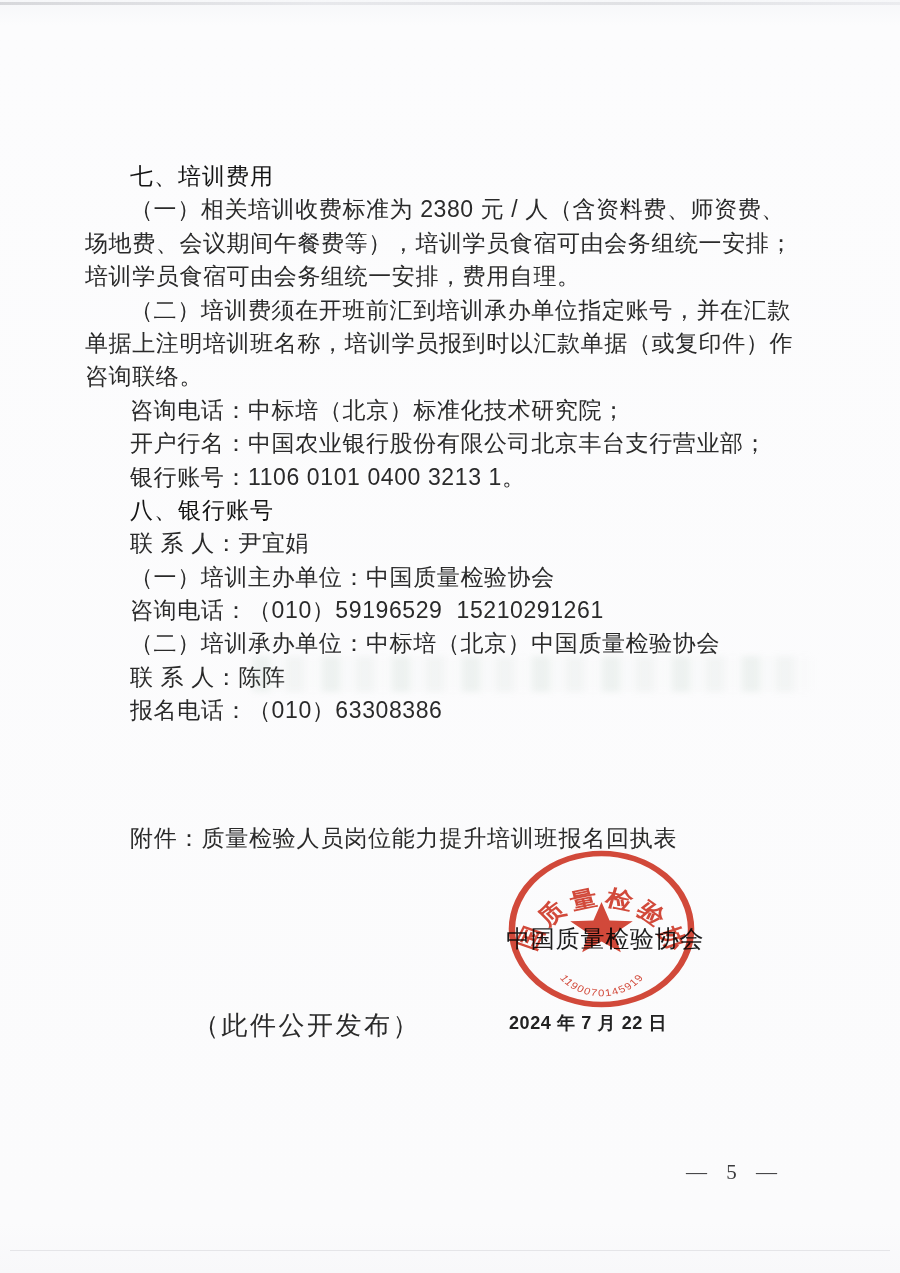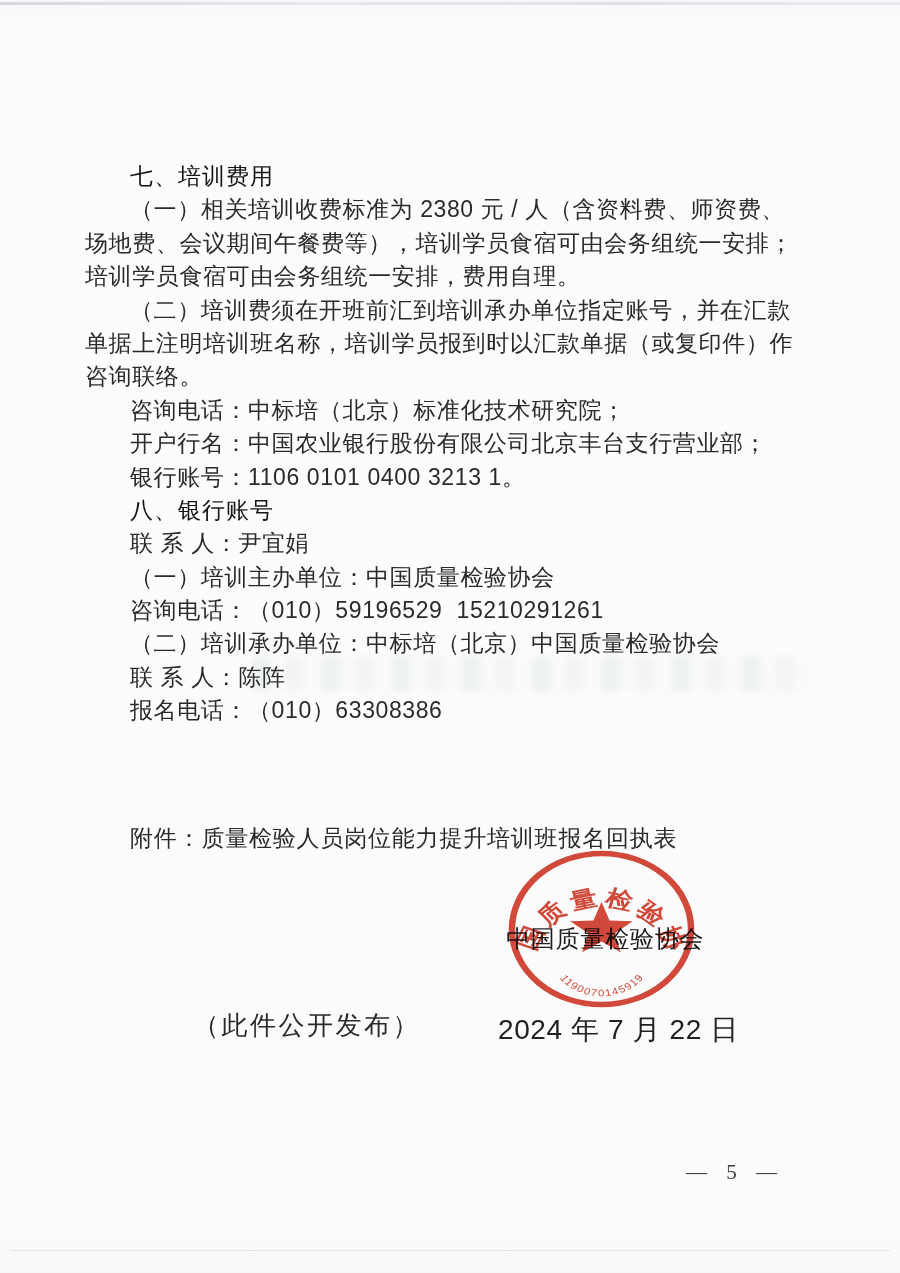--- a/index.html
+++ b/index.html
@@ -44,22 +44,22 @@
   .bold { font-weight: normal; color: #141414; letter-spacing: 1px; }
   .attachment-line {
     position: absolute; left: 130px; top: 801px;
     font-size: 23px; line-height: 33px; letter-spacing: 0.8px; color: #2a2a2a; white-space: pre; margin-top: 21px;
   }
   .signature-org {
     position: absolute; left: 506px; top: 923px;
     font-size: 24px; letter-spacing: 0.8px; color: #1d1d1d; white-space: pre;
   }
   .signature-date {
-    position: absolute; left: 498px; top: 1011px;
-    font-size: 28px; letter-spacing: 0.6px; color: #222; white-space: pre;
+    position: absolute; left: 509px; top: 1011px;
+    font-size: 18px; letter-spacing: 0.6px; color: #222; white-space: pre; font-weight: bold;
   }
   .public-note {
     position: absolute; left: 146px; top: 1008px;
     font-size: 26px; letter-spacing: 2.5px; color: #2a2a2a; white-space: pre; margin-left: 47px;
   }
   .page-number {
     position: absolute; left: 686px; top: 1160px;
     font-size: 21px; letter-spacing: 7px; color: #3c3c3e; white-space: pre;
     font-family: "Liberation Serif", "DejaVu Serif", serif;
   }

